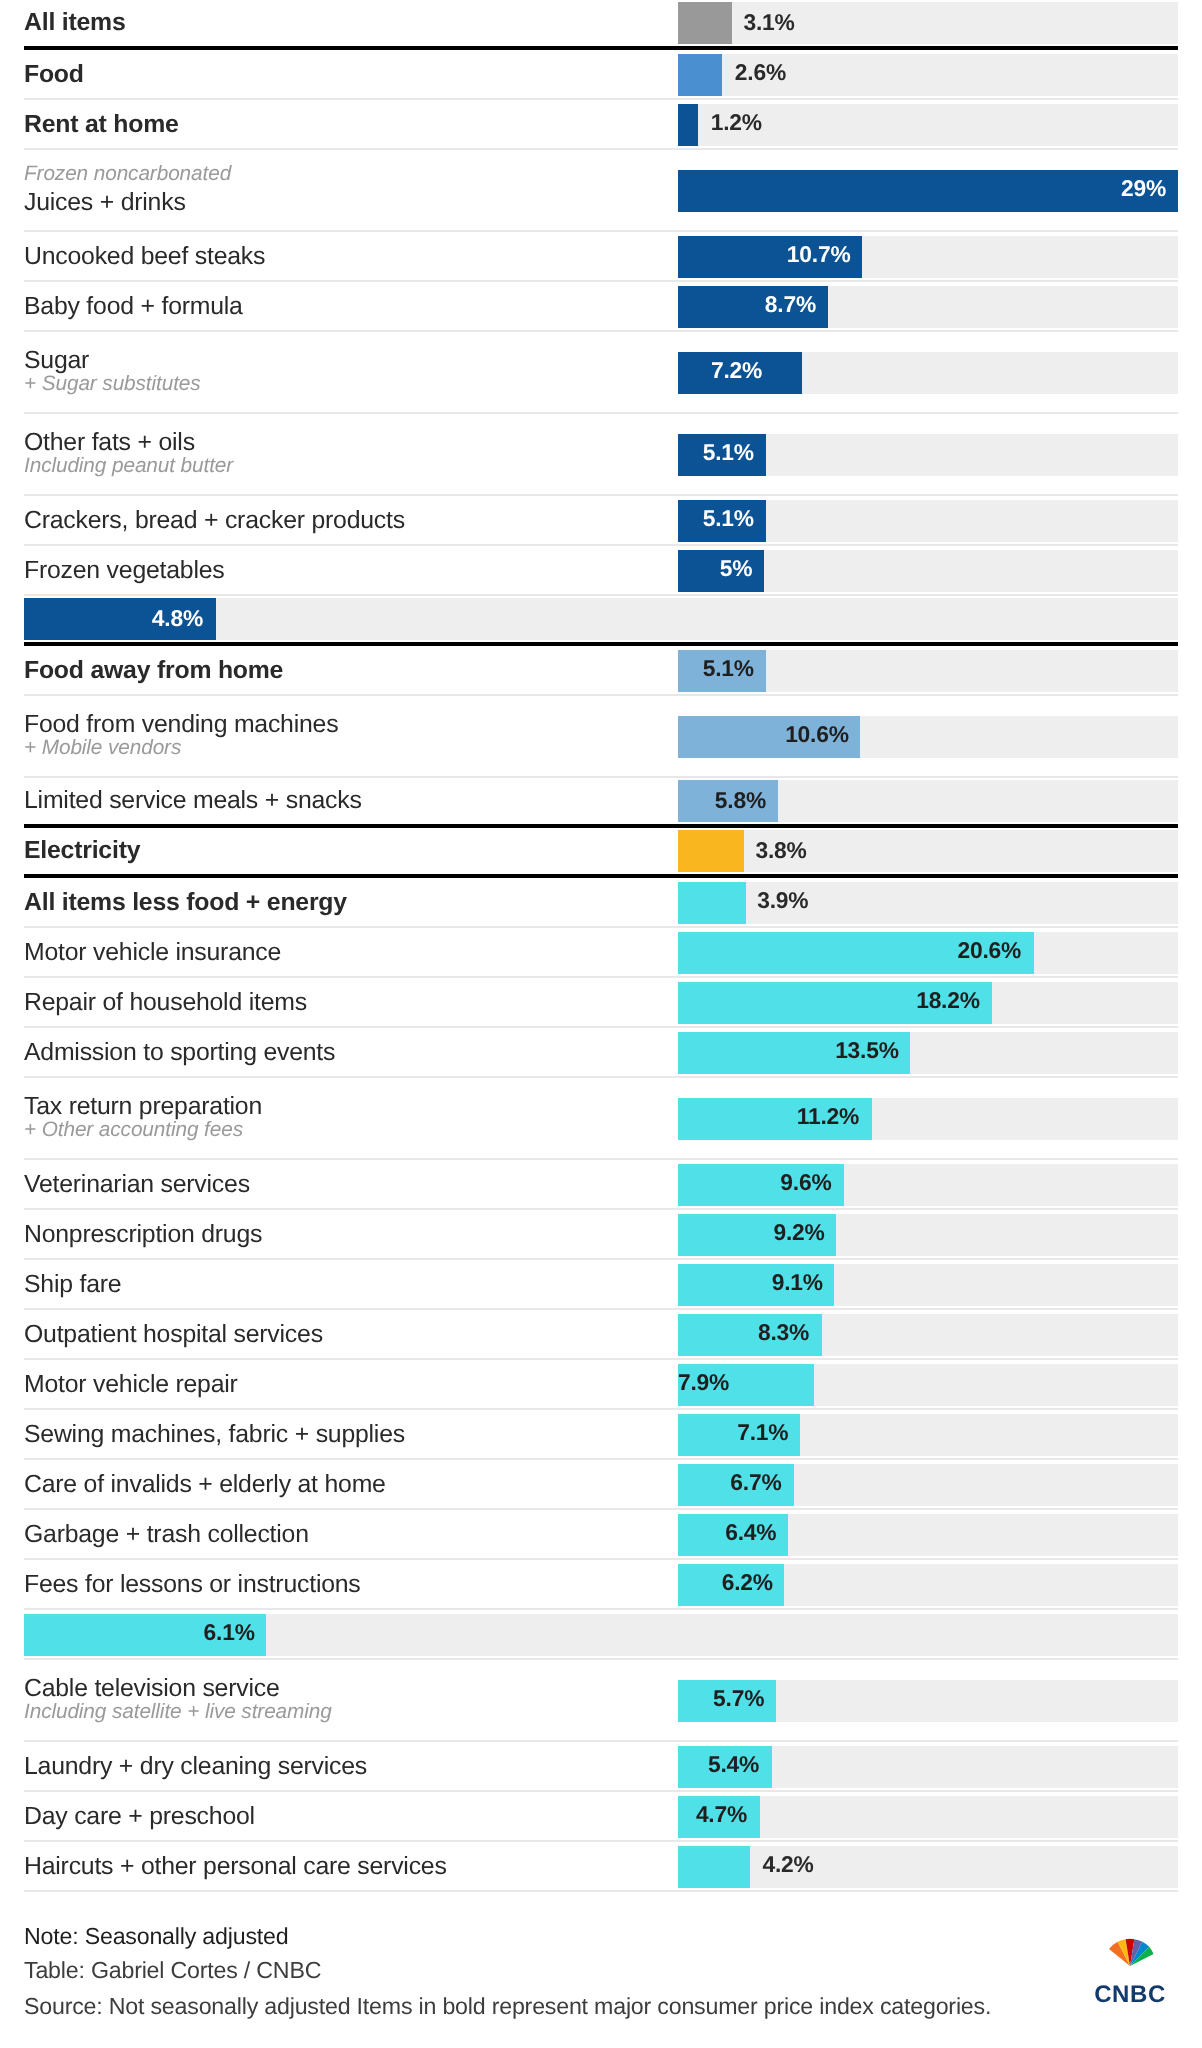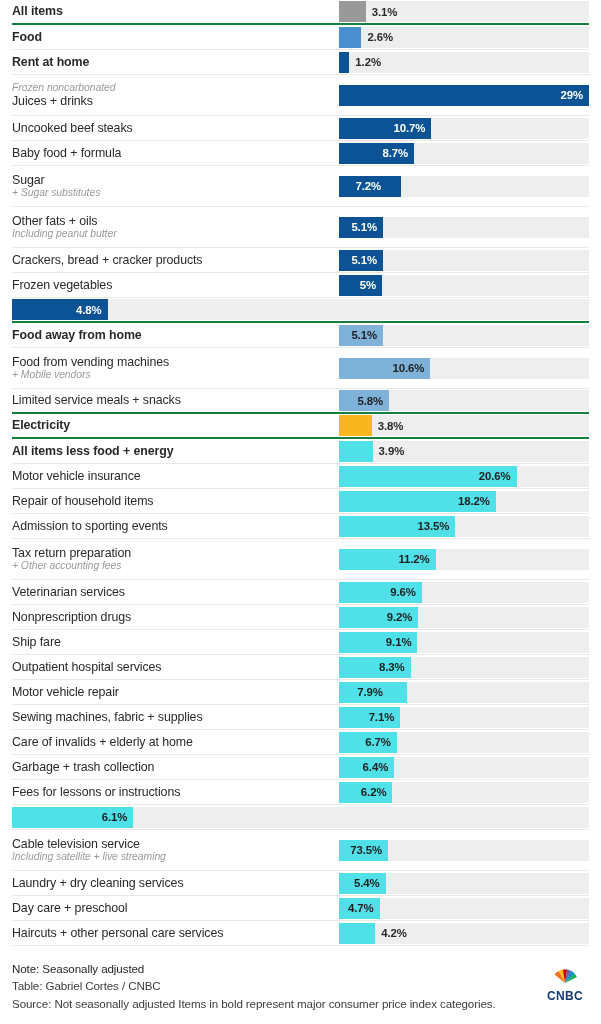--- a/index.html
+++ b/index.html
@@ -19,21 +19,21 @@
     padding: 0 12px;
   }
   .row {
     display: flex;
     align-items: center;
     min-height: 25px;
     border-bottom: 1px solid #e8e8e8;
     position: relative;
   }
   .row.tall { min-height: 41px; }
-  .row.section-end { border-bottom: 2px solid #15803d; }
+  .row.section-end { border-bottom: 2px solid #000000; }
 
   .label-cell {
     width: 327px;
     flex: 0 0 327px;
     padding-right: 8px;
     display: flex;
     flex-direction: column;
     justify-content: center;
     line-height: 1.18;
   }
@@ -328,21 +328,21 @@
         <div class="bar" style="width: 28.6207%; background: rgb(79, 224, 232);"></div>
         <div class="bar-val inside-dark" style="left: 0px; width: 28.6207%; text-align: right; padding-right: 6px; box-sizing: border-box;">8.3%</div>
       </div>
     </div>
     <div class="row">
       <div class="label-cell">
         <div class="label-main">Motor vehicle repair</div>
       </div>
       <div class="bar-cell">
         <div class="bar" style="width: 27.2414%; background: rgb(79, 224, 232);"></div>
-        <div class="bar-val inside-dark" style="left: 0px; width: 27.2414%; text-align: center; padding-right: 6px; box-sizing: border-box;">7.9%</div>
+        <div class="bar-val inside-dark" style="left: 0px; width: 27.2414%; text-align: left; padding-right: 6px; box-sizing: border-box;">7.9%</div>
       </div>
     </div>
     <div class="row">
       <div class="label-cell">
         <div class="label-main">Sewing machines, fabric + supplies</div>
       </div>
       <div class="bar-cell">
         <div class="bar" style="width: 24.4828%; background: rgb(79, 224, 232);"></div>
         <div class="bar-val inside-dark" style="left: 0px; width: 24.4828%; text-align: right; padding-right: 6px; box-sizing: border-box;">7.1%</div>
       </div>
@@ -380,21 +380,21 @@
         <div class="bar-val inside-dark" style="left: 0px; width: 21.0345%; text-align: right; padding-right: 6px; box-sizing: border-box;">6.1%</div>
       </div>
     </div>
     <div class="row tall">
       <div class="label-cell">
         <div class="label-main">Cable television service</div>
         <div class="label-sub">Including satellite + live streaming</div>
       </div>
       <div class="bar-cell">
         <div class="bar" style="width: 19.6552%; background: rgb(79, 224, 232);"></div>
-        <div class="bar-val inside-dark" style="left: 0px; width: 19.6552%; text-align: right; padding-right: 6px; box-sizing: border-box;">73.5%</div>
+        <div class="bar-val inside-dark" style="left: 0px; width: 19.6552%; text-align: right; padding-right: 6px; box-sizing: border-box;">5.7%</div>
       </div>
     </div>
     <div class="row">
       <div class="label-cell">
         <div class="label-main">Laundry + dry cleaning services</div>
       </div>
       <div class="bar-cell">
         <div class="bar" style="width: 18.6207%; background: rgb(79, 224, 232);"></div>
         <div class="bar-val inside-dark" style="left: 0px; width: 18.6207%; text-align: right; padding-right: 6px; box-sizing: border-box;">5.4%</div>
       </div>

